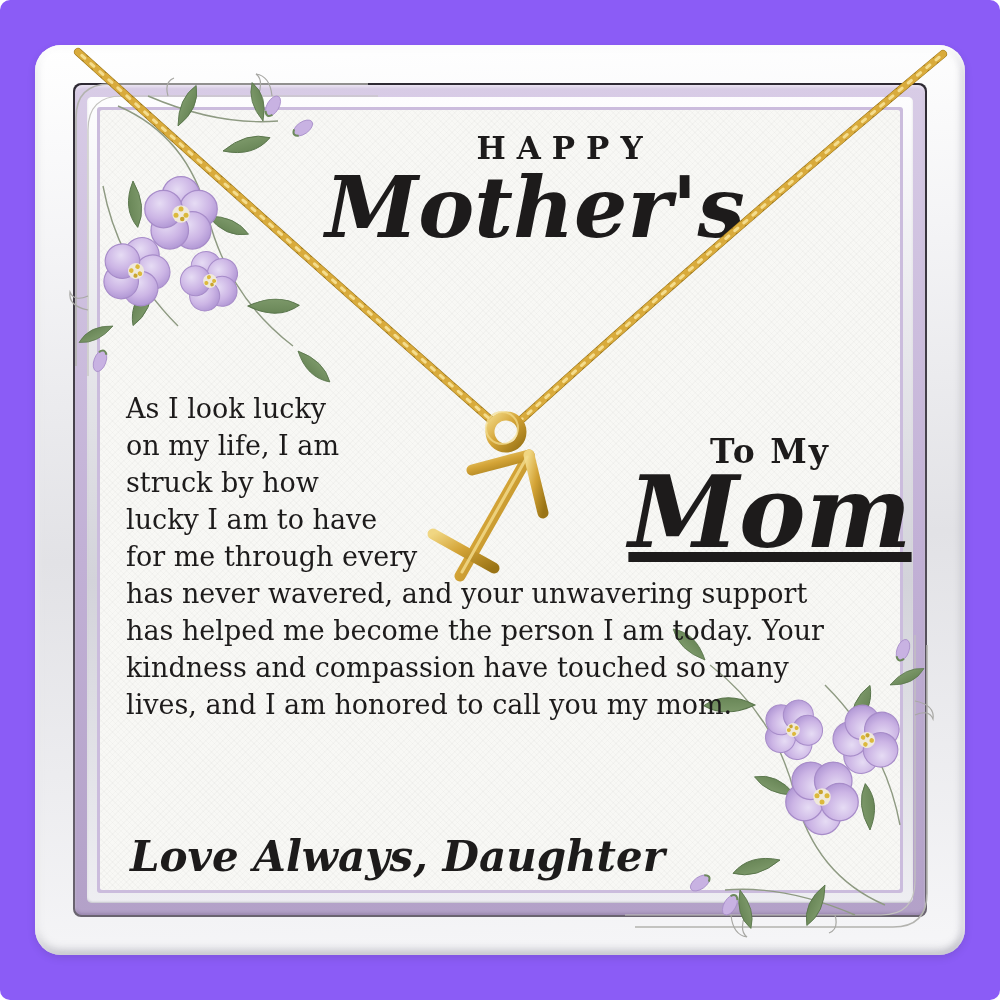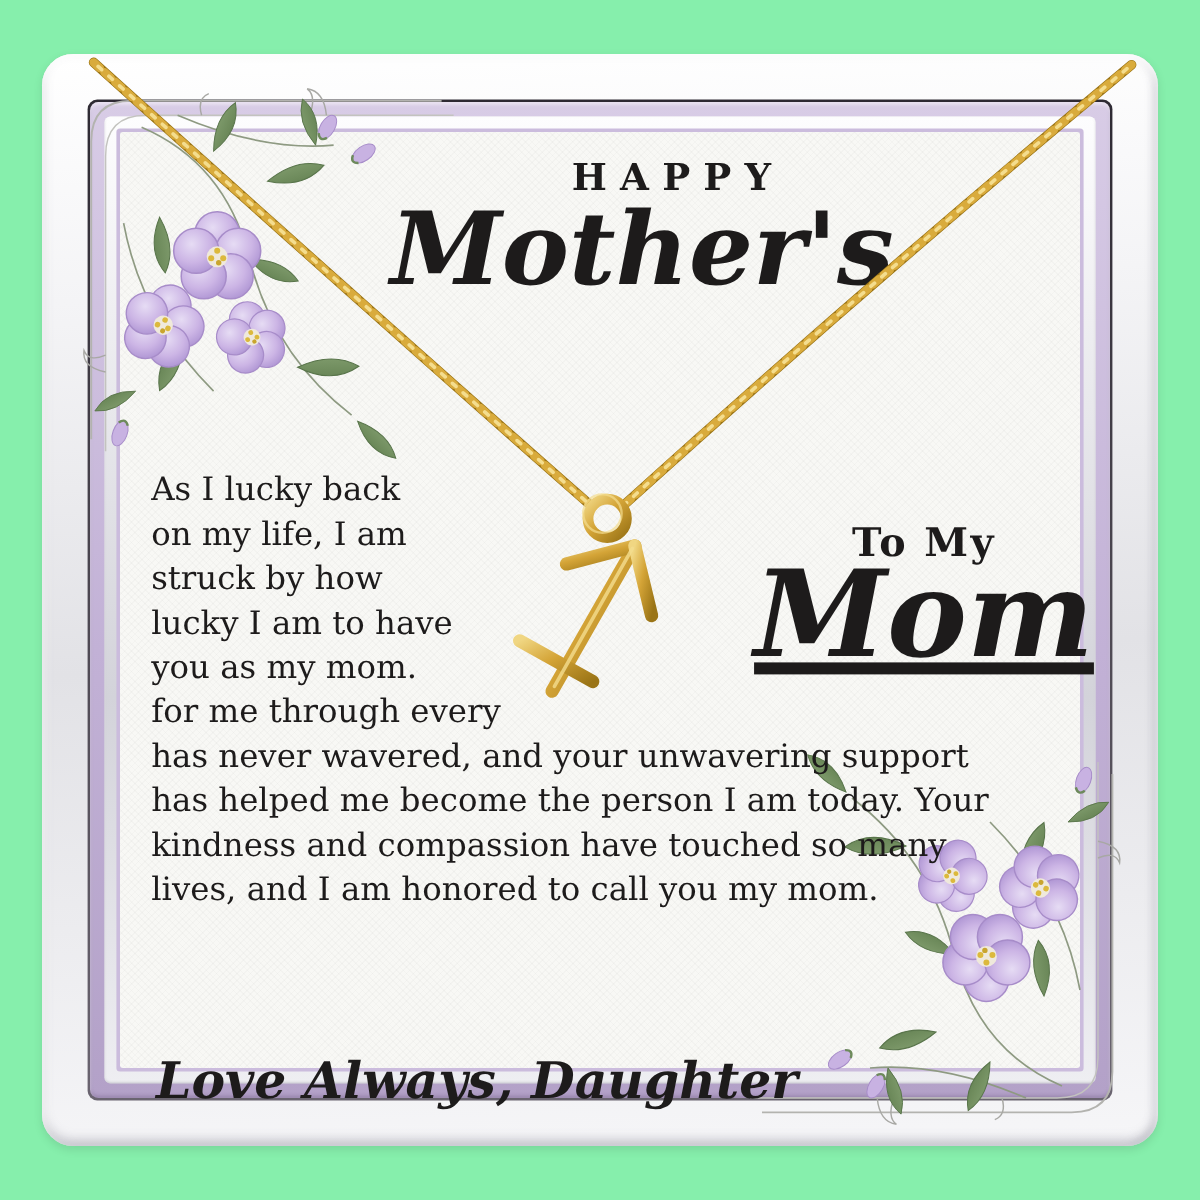--- a/index.html
+++ b/index.html
@@ -1,17 +1,17 @@
 <!DOCTYPE html>
 <html><head>
 <meta charset="utf-8">
 <style>
   html,body{margin:0;padding:0;background:#ffffff;}
-  .photo{position:relative;width:1000px;height:1000px;background:#86efac;overflow:hidden;
-         font-family:"DejaVu Serif", serif;}
+  .photo{position:relative;width:1000px;height:1000px;background:#8b5cf6;overflow:hidden;
+         font-family:"DejaVu Serif", serif;border-radius:10px;}
   
   .box{position:absolute;left:35px;top:45px;width:930px;height:910px;border-radius:26px;
        background:linear-gradient(178deg,#ffffff 0%,#f4f4f6 22%,#e2e2e6 55%,#f6f6f8 100%);
        box-shadow:inset 0 4px 7px rgba(255,255,255,.95), inset 0 -5px 9px rgba(110,110,125,.35),
                   inset 4px 0 7px rgba(255,255,255,.6), inset -4px 0 7px rgba(140,140,155,.25),
                   0 3px 8px rgba(0,0,0,.10);}
   .box-pad{position:absolute;inset:38px;}
   .band{width:100%;height:100%;box-sizing:border-box;}
   .band.dark{padding:2px;background:linear-gradient(180deg,#2e2a33,#6a6470);border-radius:8px;}
   .band.lav1{padding:12px;background:linear-gradient(180deg,#d8cce6,#c2b1d6 55%,#b3a1c8);border-radius:7px;
@@ -25,21 +25,21 @@
   
   .txt{position:absolute;color:#1d1b1b;white-space:nowrap;}
   .center{text-align:center;}
   .serif{font-family:"DejaVu Serif", serif;}
   .script{font-family:"DejaVu Serif", cursive;font-style:italic;font-weight:bold;}
   .t-happy{left:365px;top:130px;width:400px;font-size:31px;font-weight:600;letter-spacing:11px;}
   .t-mothers{left:235px;top:166px;width:600px;font-size:84px;line-height:84px;}
   .t-day{left:310px;top:256px;width:400px;font-size:76px;line-height:76px;}
   .t-poem{left:126px;top:390px;width:700px;font-size:27px;line-height:37px;}
   .t-poem div{white-space:nowrap;}
-  .t-sign{left:130px;top:876px;font-size:42px;text-align:right;}
+  .t-sign{left:130px;top:832px;font-size:42px;text-align:right;}
   .t-tomy{left:670px;top:432px;width:200px;font-size:33px;font-weight:700;letter-spacing:2px;}
   .t-mom{left:615px;top:462px;width:310px;font-size:100px;line-height:100px;text-decoration:underline;}
   .overlay{position:absolute;left:0;top:0;width:1000px;height:1000px;pointer-events:none;}
 </style>
 </head>
 <body>
 
 <div class="photo">
 
   <div class="box">
@@ -119,25 +119,24 @@
     </g>
     <g>
       <use href="#cluster" transform="translate(945,945) rotate(180)"></use>
     </g>
   </svg>
 
   <div class="txt serif center t-happy">HAPPY</div>
   <div class="txt script center t-mothers">Mother's</div>
 
   <div class="txt serif t-poem">
-    <div>As I lucky back</div>
+    <div>As I look lucky</div>
     <div>on my life, I am</div>
     <div>struck by how</div>
     <div>lucky I am to have</div>
-    <div>you as my mom.</div>
     <div>for me through every</div>
     <div>has never wavered, and your unwavering support</div>
     <div>has helped me become the person I am today. Your</div>
     <div>kindness and compassion have touched so many</div>
     <div>lives, and I am honored to call you my mom.</div>
   </div>
 
   <div class="txt script t-sign">Love Always, Daughter</div>
 
   <div class="txt serif center t-tomy">To My</div>

